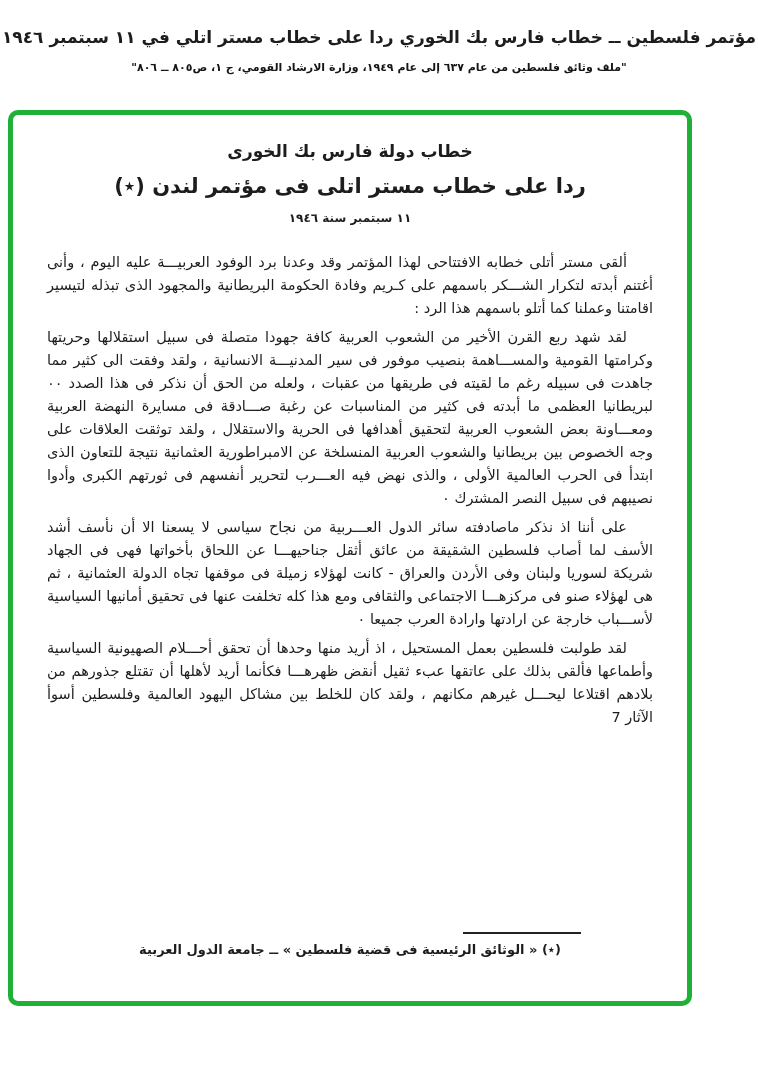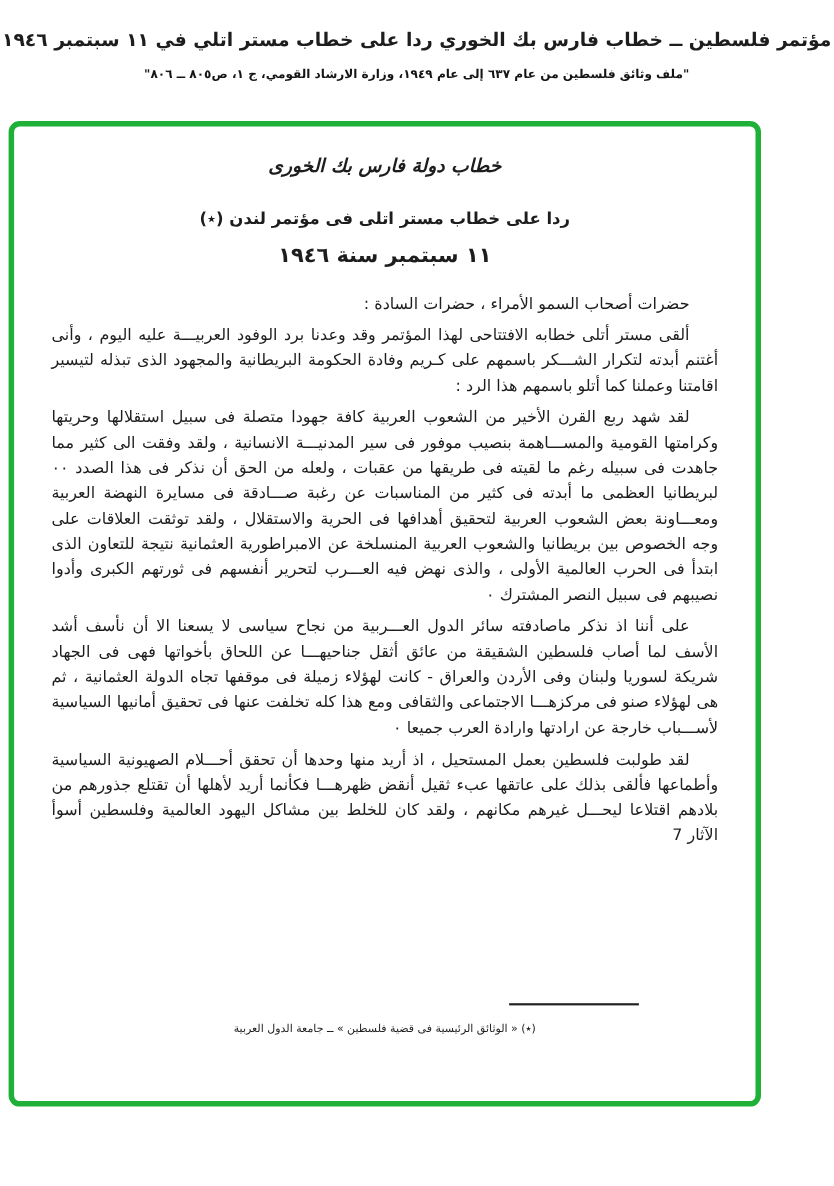--- a/index.html
+++ b/index.html
@@ -47,32 +47,31 @@
     display: flex;
     flex-direction: column;
     overflow: hidden;
     background: #ffffff;
   }
   .doc-heading-1 {
     text-align: center;
     font-weight: bold;
     font-size: 17px;
     margin: 6px 0 13px 0;
-    font-style: italic;
   }
   .doc-heading-2 {
     text-align: center;
     font-weight: bold;
-    font-size: 15px;
-    margin: 16px 0 13px 0;
+    font-size: 21px;
+    margin: 0 0 13px 0;
   }
   .doc-heading-3 {
     text-align: center;
     font-weight: bold;
-    font-size: 19px;
+    font-size: 12px;
     margin: 0 0 26px 0;
   }
   .salutation {
     font-size: 14.5px;
     text-indent: 26px;
     margin: 0 0 9px 0;
   }
   .para {
     font-size: 14.5px;
     line-height: 23px;
@@ -83,24 +82,24 @@
   .footnote-block {
     margin-top: auto;
   }
   .footnote-rule {
     width: 118px;
     height: 2px;
     background: #222222;
     margin: 0 72px 8px auto; 
   }
   .footnote-text {
-    font-size: 10px;
-    font-weight: normal;
+    font-size: 13px;
+    font-weight: bold;
     text-align: center;
-    margin: 16px;
+    margin: 0;
   }
   .page-number {
     position: absolute;
     top: 1030px;
     left: 0;
     right: 0;
     text-align: center;
     font-size: 14px;
     color: #1d1d1d;
   }
@@ -116,21 +115,20 @@
   </div>
 
   <div class="doc-frame" style="border-color: rgb(31, 177, 55);">
 
     <div class="doc-heading-1">خطاب دولة فارس بك الخورى</div>
 
     <div class="doc-heading-2">ردا على خطاب مستر اتلى فى مؤتمر لندن (٭)</div>
 
     <div class="doc-heading-3">١١ سبتمبر سنة ١٩٤٦</div>
 
-    <p class="salutation">حضرات أصحاب السمو الأمراء ، حضرات السادة :</p>
 
     <p class="para">ألقى مستر أتلى خطابه الافتتاحى لهذا المؤتمر وقد وعدنا برد الوفود العربيـــة عليه اليوم ، وأنى أغتنم أبدته لتكرار الشـــكر باسمهم على كـريم وفادة الحكومة البريطانية والمجهود الذى تبذله لتيسير اقامتنا وعملنا كما أتلو باسمهم هذا الرد :</p>
 
     <p class="para">لقد شهد ربع القرن الأخير من الشعوب العربية كافة جهودا متصلة فى سبيل استقلالها وحريتها وكرامتها القومية والمســـاهمة بنصيب موفور فى سير المدنيـــة الانسانية ، ولقد وفقت الى كثير مما جاهدت فى سبيله رغم ما لقيته فى طريقها من عقبات ، ولعله من الحق أن نذكر فى هذا الصدد ٠٠ لبريطانيا العظمى ما أبدته فى كثير من المناسبات عن رغبة صـــادقة فى مسايرة النهضة العربية ومعـــاونة بعض الشعوب العربية لتحقيق أهدافها فى الحرية والاستقلال ، ولقد توثقت العلاقات على وجه الخصوص بين بريطانيا والشعوب العربية المنسلخة عن الامبراطورية العثمانية نتيجة للتعاون الذى ابتدأ فى الحرب العالمية الأولى ، والذى نهض فيه العـــرب لتحرير أنفسهم فى ثورتهم الكبرى وأدوا نصيبهم فى سبيل النصر المشترك ٠</p>
 
     <p class="para">على أننا اذ نذكر ماصادفته سائر الدول العـــربية من نجاح سياسى لا يسعنا الا أن نأسف أشد الأسف لما أصاب فلسطين الشقيقة من عائق أثقل جناحيهـــا عن اللحاق بأخواتها فهى فى الجهاد شريكة لسوريا ولبنان وفى الأردن والعراق - كانت لهؤلاء زميلة فى موقفها تجاه الدولة العثمانية ، ثم هى لهؤلاء صنو فى مركزهـــا الاجتماعى والثقافى ومع هذا كله تخلفت عنها فى تحقيق أمانيها السياسية لأســـباب خارجة عن ارادتها وارادة العرب جميعا ٠</p>
 
     <p class="para">لقد طولبت فلسطين بعمل المستحيل ، اذ أريد منها وحدها أن تحقق أحـــلام الصهيونية السياسية وأطماعها فألقى بذلك على عاتقها عبء ثقيل أنقض ظهرهـــا فكأنما أريد لأهلها أن تقتلع جذورهم من بلادهم اقتلاعا ليحـــل غيرهم مكانهم ، ولقد كان للخلط بين مشاكل اليهود العالمية وفلسطين أسوأ الآثار 7</p>
 
 

